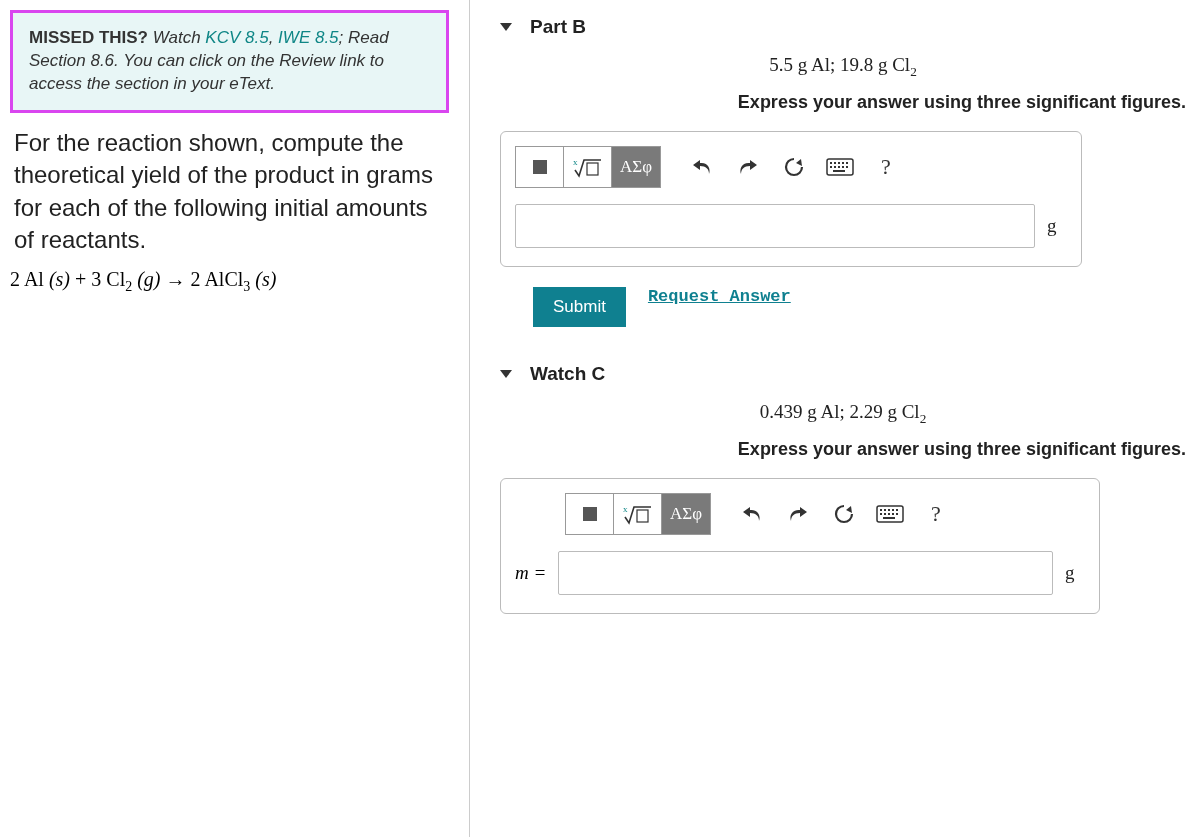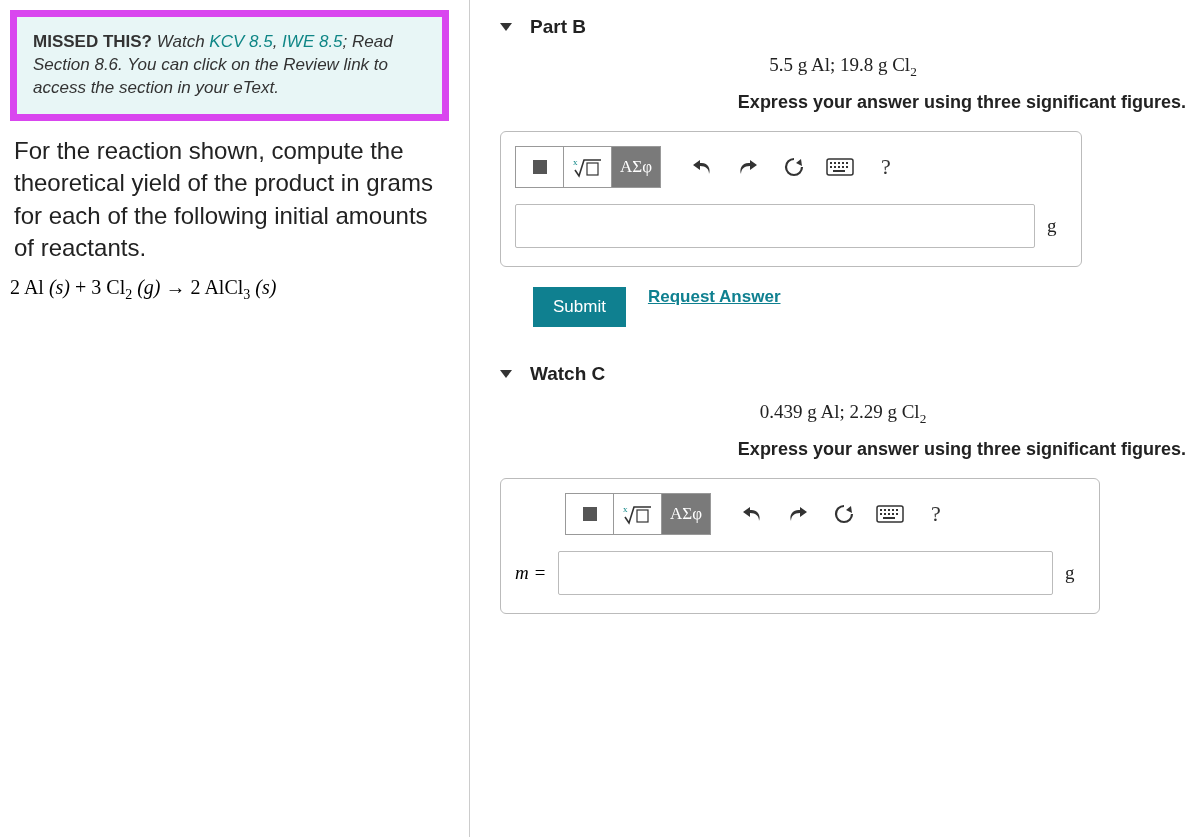--- a/index.html
+++ b/index.html
@@ -11,21 +11,21 @@
     width: 1200px;
     height: 837px;
   }
   .left-col {
     width: 470px;
     padding: 10px 20px 10px 10px;
     border-right: 1px solid #ccc;
   }
   .hint-box {
     background: #e8f6f6;
-    border: 7px solid #d946ef;
+    border: 3px solid #d946ef;
     padding: 14px 16px;
     font-style: italic;
     font-size: 17px;
     color: #333;
     line-height: 1.35;
   }
   .hint-box b { font-style: normal; font-weight: 700; }
   .hint-box .kcv { color: #0f8686; font-style: italic; }
   .hint-box .iwe { color: #0f8686; font-style: italic; }
   .problem-text {
@@ -173,20 +173,21 @@
     font-size: 17px;
     padding: 10px 20px;
     cursor: pointer;
   }
   .request-link {
     color: #0f8090;
     font-size: 17px;
     font-weight: 700;
     text-decoration: underline;
     cursor: pointer;
+    font-family: Liberation Mono, monospace;
   }
 </style>
 </head>
 <body>
 
 <div class="left-col">
   <div class="hint-box">
     <b>MISSED THIS?</b><span> Watch </span><span class="kcv">KCV 8.5</span><span>, </span><span class="iwe">IWE 8.5</span><span>; Read Section 8.6. You can click on the Review link to access the section in your eText.</span>
   </div>
   <div class="problem-text">For the reaction shown, compute the theoretical yield of the product in grams for each of the following initial amounts of reactants.</div>

